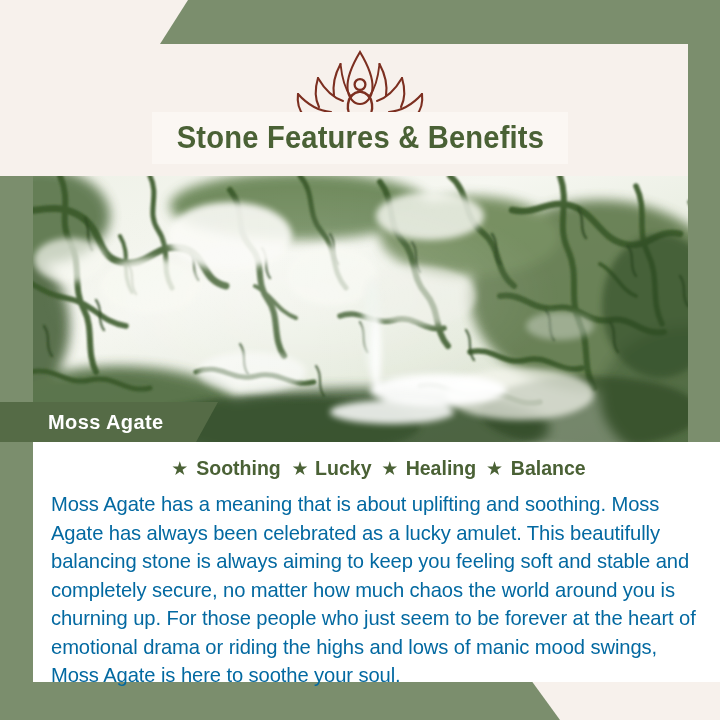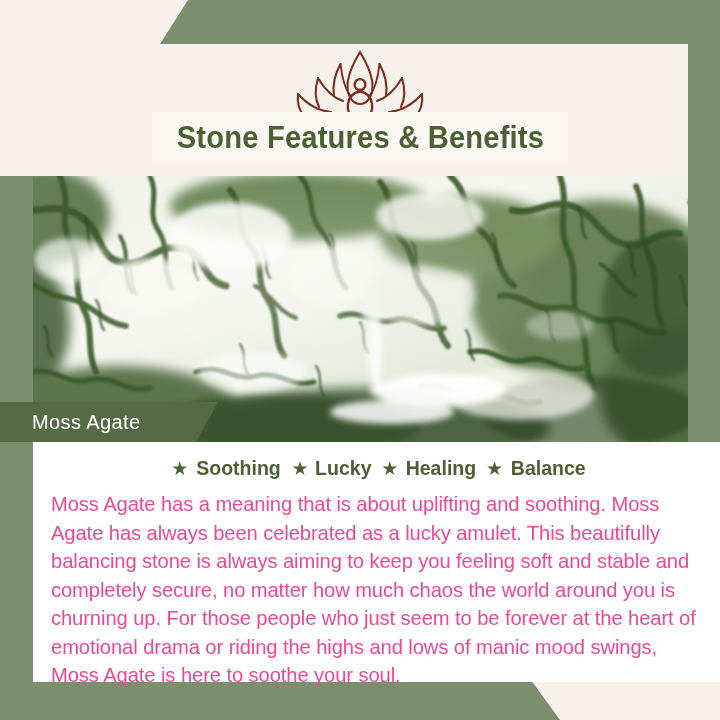--- a/index.html
+++ b/index.html
@@ -77,43 +77,43 @@
 
   
   #stone-name-banner{
     position:absolute; left:0; top:402px; width:218px; height:40px;
     background:#556b46;
     clip-path: polygon(0 0, 218px 0, 196px 40px, 0 40px);
     z-index:6;
     display:flex; align-items:center;
   }
   #stone-name-text{
-    color:#ffffff; font-weight:normal; font-size:20px;
-    padding-left:32px; letter-spacing:.4px; white-space:nowrap;
+    color:#ffffff; font-weight:bold; font-size:20px;
+    padding-left:48px; letter-spacing:.4px; white-space:nowrap;
   }
 
   
   #content-panel{
     position:absolute; left:33px; top:442px; width:687px; height:240px;
     background:#ffffff; z-index:4;
   }
   #benefits-row{
     display:flex; align-items:center; justify-content:center;
     height:36px; margin-top:8px; gap:0px;
   }
   .benefit-item{ display:flex; align-items:center; }
   .benefit-star{ color:#4a6135; font-size:19px; line-height:1; margin:0 5px 0 7px; }
   .benefit-label{
     font-family:"Liberation Sans Narrow","Liberation Sans", sans-serif;
     font-weight:bold; font-size:21px; color:#4a6135;
     transform:scaleX(.93); white-space:nowrap;
   }
   #description{
     font-family:"Liberation Sans Narrow","Liberation Sans", sans-serif;
-    font-size:20.2px; line-height:28.5px; color:#ec4899;
+    font-size:20.2px; line-height:28.5px; color:#0369a1;
     padding:4px 24px 0 18px; transform-origin:left top;
     letter-spacing:-0.1px;
   }
 </style>
 </head>
 <body>
 
 <div id="frame-top-band"></div>
 <div id="frame-right-bar"></div>
 <div id="frame-left-bar"></div>

